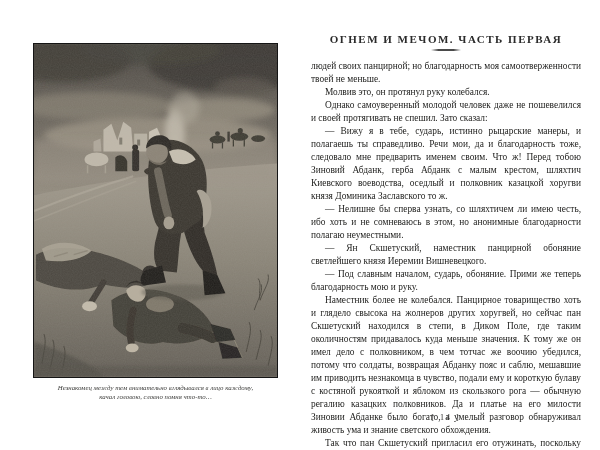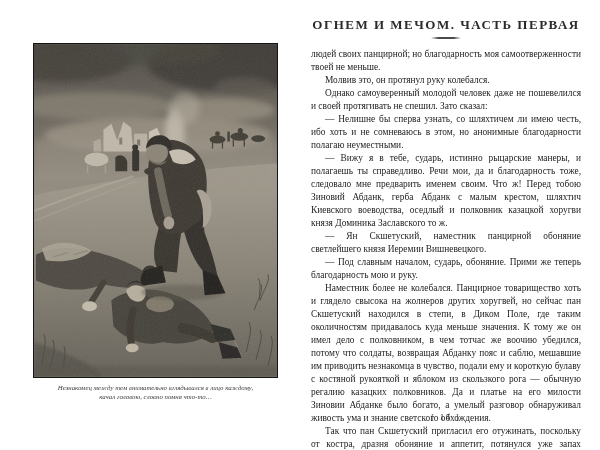--- a/index.html
+++ b/index.html
@@ -13,22 +13,22 @@
     width:245px;height:335px;box-sizing:border-box;
     border:1px solid #151515;overflow:hidden;background:#8f897e;
   }
   .plate svg{display:block;width:100%;height:100%;}
   .caption{
     margin-top:5px;width:245px;text-align:center;
     font-style:italic;font-size:6.8px;line-height:9px;color:#3b3b39;
   }
   .page-right{position:absolute;left:311px;top:17px;width:270px;}
   .running-head{
-    text-align:center;font-size:13px;font-weight:bold;
-    letter-spacing:1.5px;color:#2b2b2b;white-space:nowrap;
+    text-align:center;font-size:11px;font-weight:bold;
+    letter-spacing:1.5px;color:#2b2b2b;white-space:nowrap;margin-top:16px;
   }
   .head-rule{
     width:30px;height:2px;margin:4px auto 0;
     background:linear-gradient(to right, rgba(70,70,70,0), #4a4a4a 25%, #4a4a4a 75%, rgba(70,70,70,0));
   }
   .text-block{
     margin-top:9px;text-align:justify;font-size:9.4px;line-height:13px;
     hyphens:auto;-webkit-hyphens:auto;
   }
   .text-block p{margin:0;text-indent:14px;}
@@ -193,22 +193,22 @@
   </figure>
 </div>
 
 <div class="page-right">
   <div class="running-head">ОГНЕМ И МЕЧОМ. ЧАСТЬ ПЕРВАЯ</div>
   <div class="head-rule"></div>
   <div class="text-block">
     <p class="cont">людей своих панцирной; но благодарность моя самоотверженности твоей не меньше.</p>
     <p>Молвив это, он протянул руку колебался.</p>
     <p>Однако самоуверенный молодой человек даже не пошевелился и своей протягивать не спешил. Зато сказал:</p>
+    <p>— Вижу я в тебе, сударь, истинно рыцарские манеры, и полагаешь ты справедливо. Речи мои, да и благодарность тоже, следовало мне предварить именем своим. Что ж! Перед тобою Зиновий Абданк, герба Абданк с малым крестом, шляхтич Киевского воеводства, оседлый и полковник казацкой хоругви князя Доминика Заславского то ж.</p>
     <p>— Нелишне бы сперва узнать, со шляхтичем ли имею честь, ибо хоть и не сомневаюсь в этом, но анонимные благодарности полагаю неуместными.</p>
-    <p>— Вижу я в тебе, сударь, истинно рыцарские манеры, и полагаешь ты справедливо. Речи мои, да и благодарность тоже, следовало мне предварить именем своим. Что ж! Перед тобою Зиновий Абданк, герба Абданк с малым крестом, шляхтич Киевского воеводства, оседлый и полковник казацкой хоругви князя Доминика Заславского то ж.</p>
     <p>— Ян Скшетуский, наместник панцирной обоняние светлейшего князя Иеремии Вишневецкого.</p>
     <p>— Под славным началом, сударь, обоняние. Прими же теперь благодарность мою и руку.</p>
     <p>Наместник более не колебался. Панцирное товарищество хоть и глядело свысока на жолнеров других хоругвей, но сейчас пан Скшетуский находился в степи, в Диком Поле, где таким околичностям придавалось куда меньше значения. К тому же он имел дело с полковником, в чем тотчас же воочию убедился, потому что солдаты, возвращая Абданку пояс и саблю, мешавшие им приводить незнакомца в чувство, подали ему и короткую булаву с костяной рукояткой и яблоком из скользкого рога — обычную регалию казацких полковников. Да и платье на его милости Зиновии Абданке было богато, а умелый разговор обнаруживал живость ума и знание светского обхождения.</p>
     <p>Так что пан Скшетуский пригласил его отужинать, поскольку от костра, дразня обоняние и аппетит, потянулся уже запах жареного. Солдат извлек мясо из огня и подал на оловянном блюде. Стали есть, а когда принесен был изрядный мех молдаванского вина, сшитый из козловой шкуры, завязалась и нескучная беседа.</p>
 
   </div>
 </div>
 
 <div class="folio">[ 14 ]</div>
 

